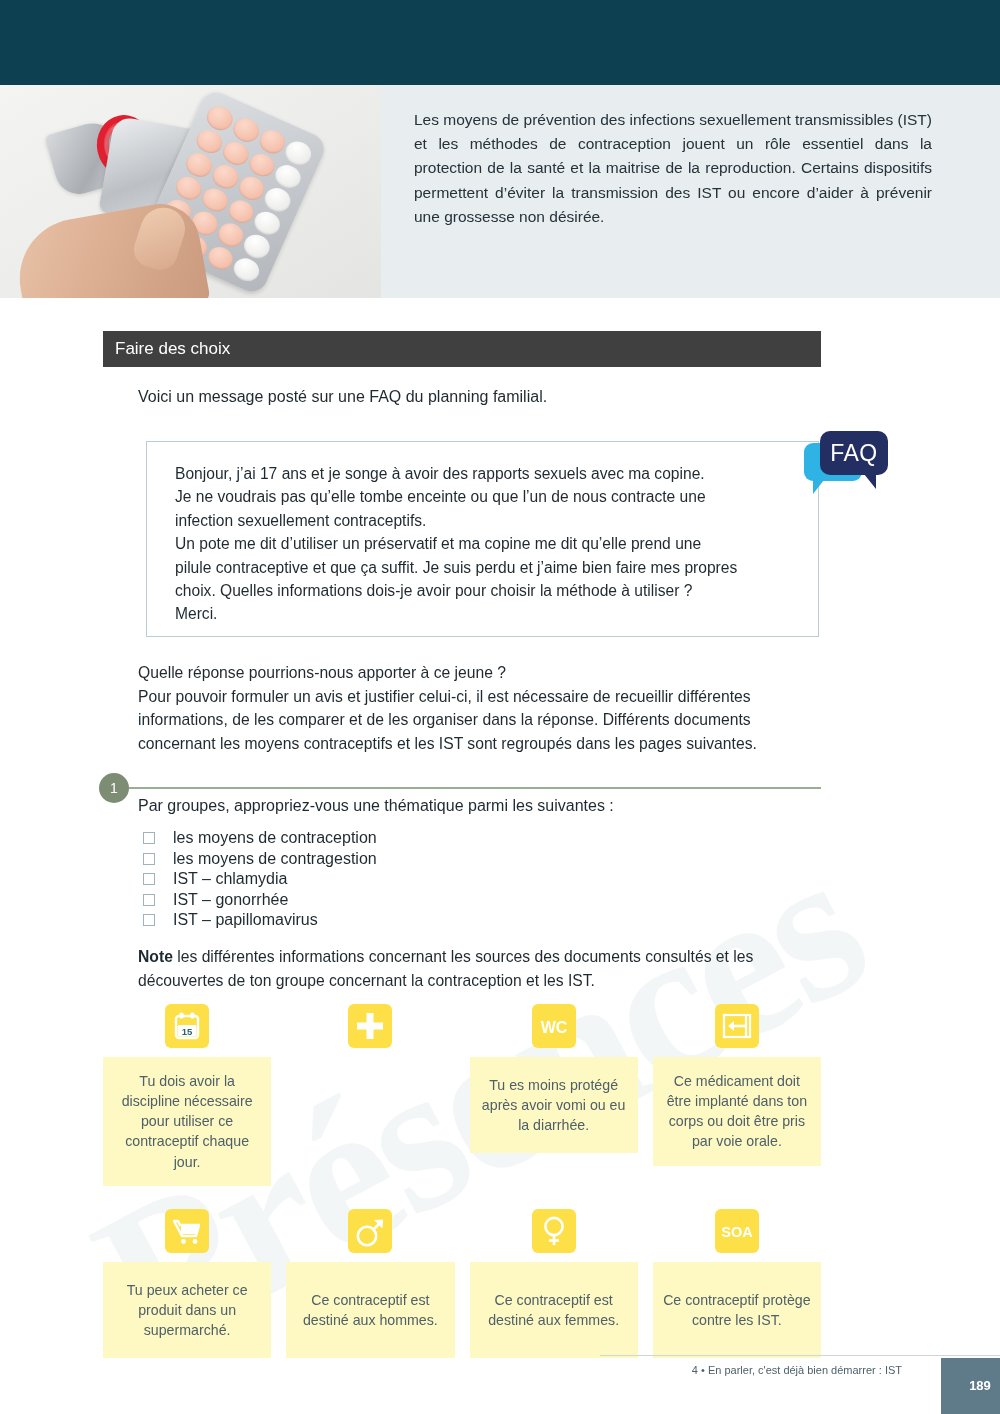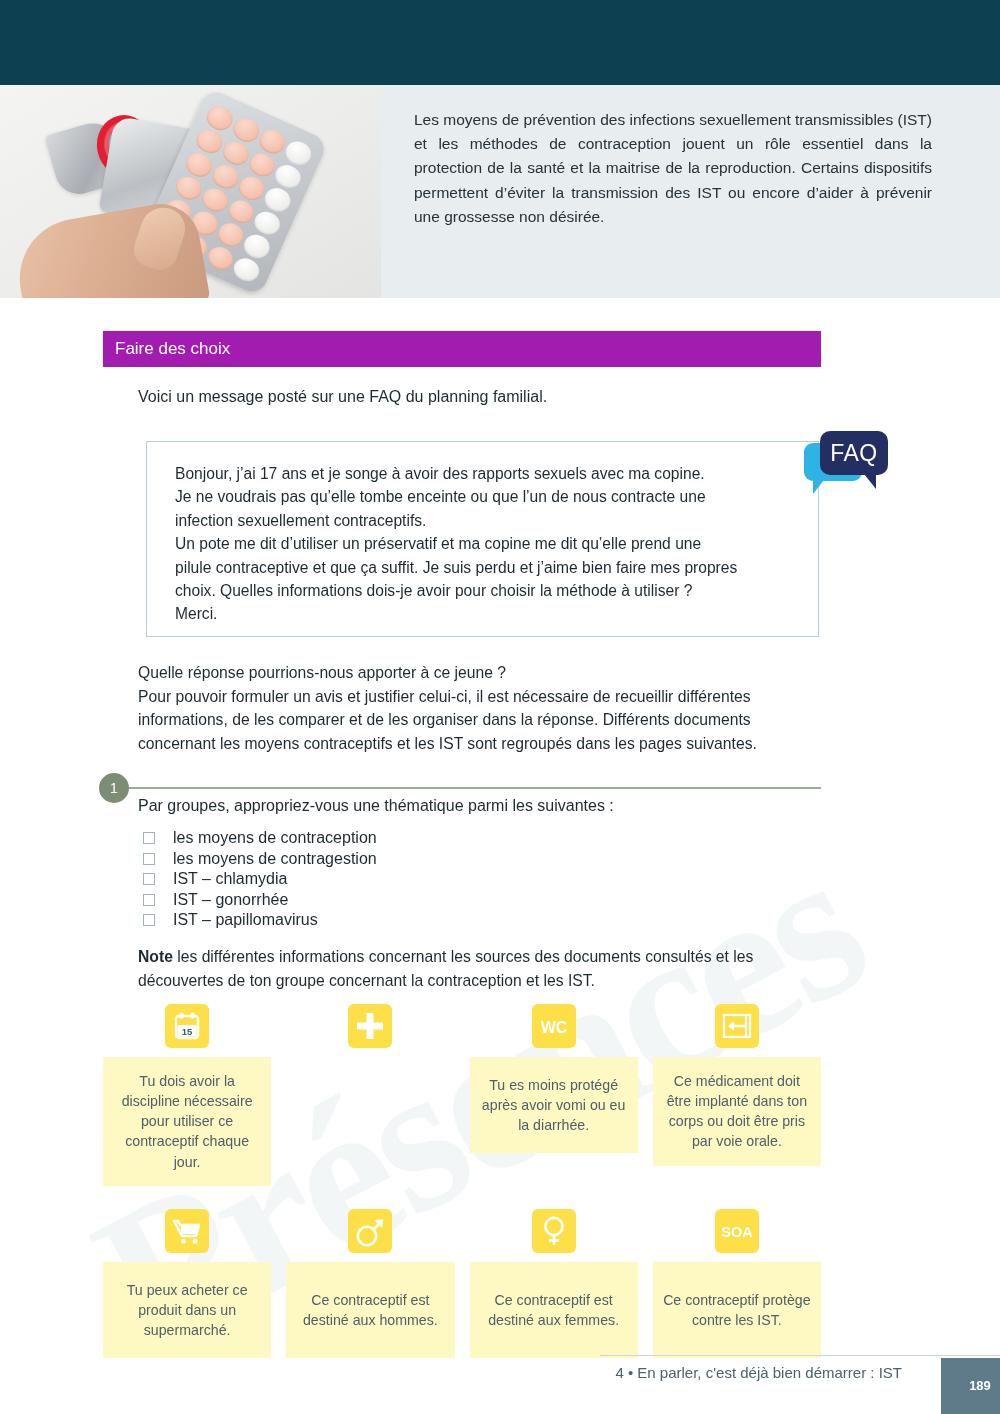--- a/index.html
+++ b/index.html
@@ -170,21 +170,21 @@
     border-radius: 50%;
     transform: rotate(-12deg);
     opacity: .8;
   }
 
   
   .section-band {
     position: absolute;
     left: 103px; top: 331px;
     width: 718px; height: 36px;
-    background: #a21caf;
+    background: #404040;
     z-index: 6;
   }
   .section-band-label {
     position: absolute;
     left: 12px; top: 8px;
     font-size: 17px;
     color: #ffffff;
   }
 
   
@@ -370,21 +370,21 @@
   .footer-rule {
     position: absolute;
     left: 600px; top: 1355px;
     width: 400px; height: 1px;
     background: #cfd6da;
     z-index: 6;
   }
   .footer-label {
     position: absolute;
     right: 98px; top: 1364px;
-    font-size: 15px;
+    font-size: 11px;
     color: #4e6069;
     white-space: nowrap;
     z-index: 6;
   }
   .footer-page {
     position: absolute;
     left: 941px; top: 1358px;
     width: 59px; height: 56px;
     background: #5f7a89;
     z-index: 6;

